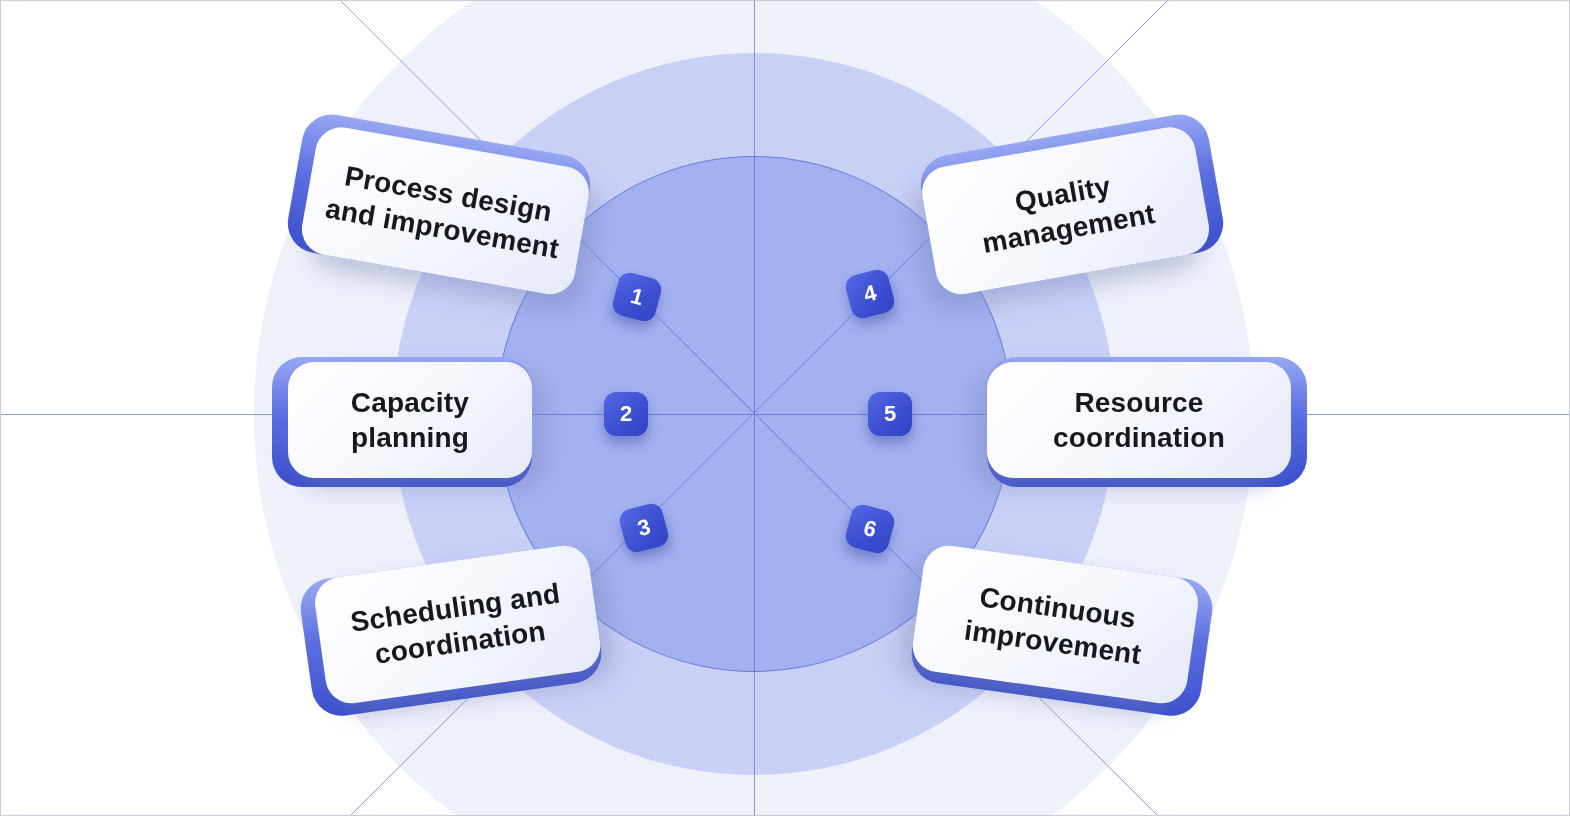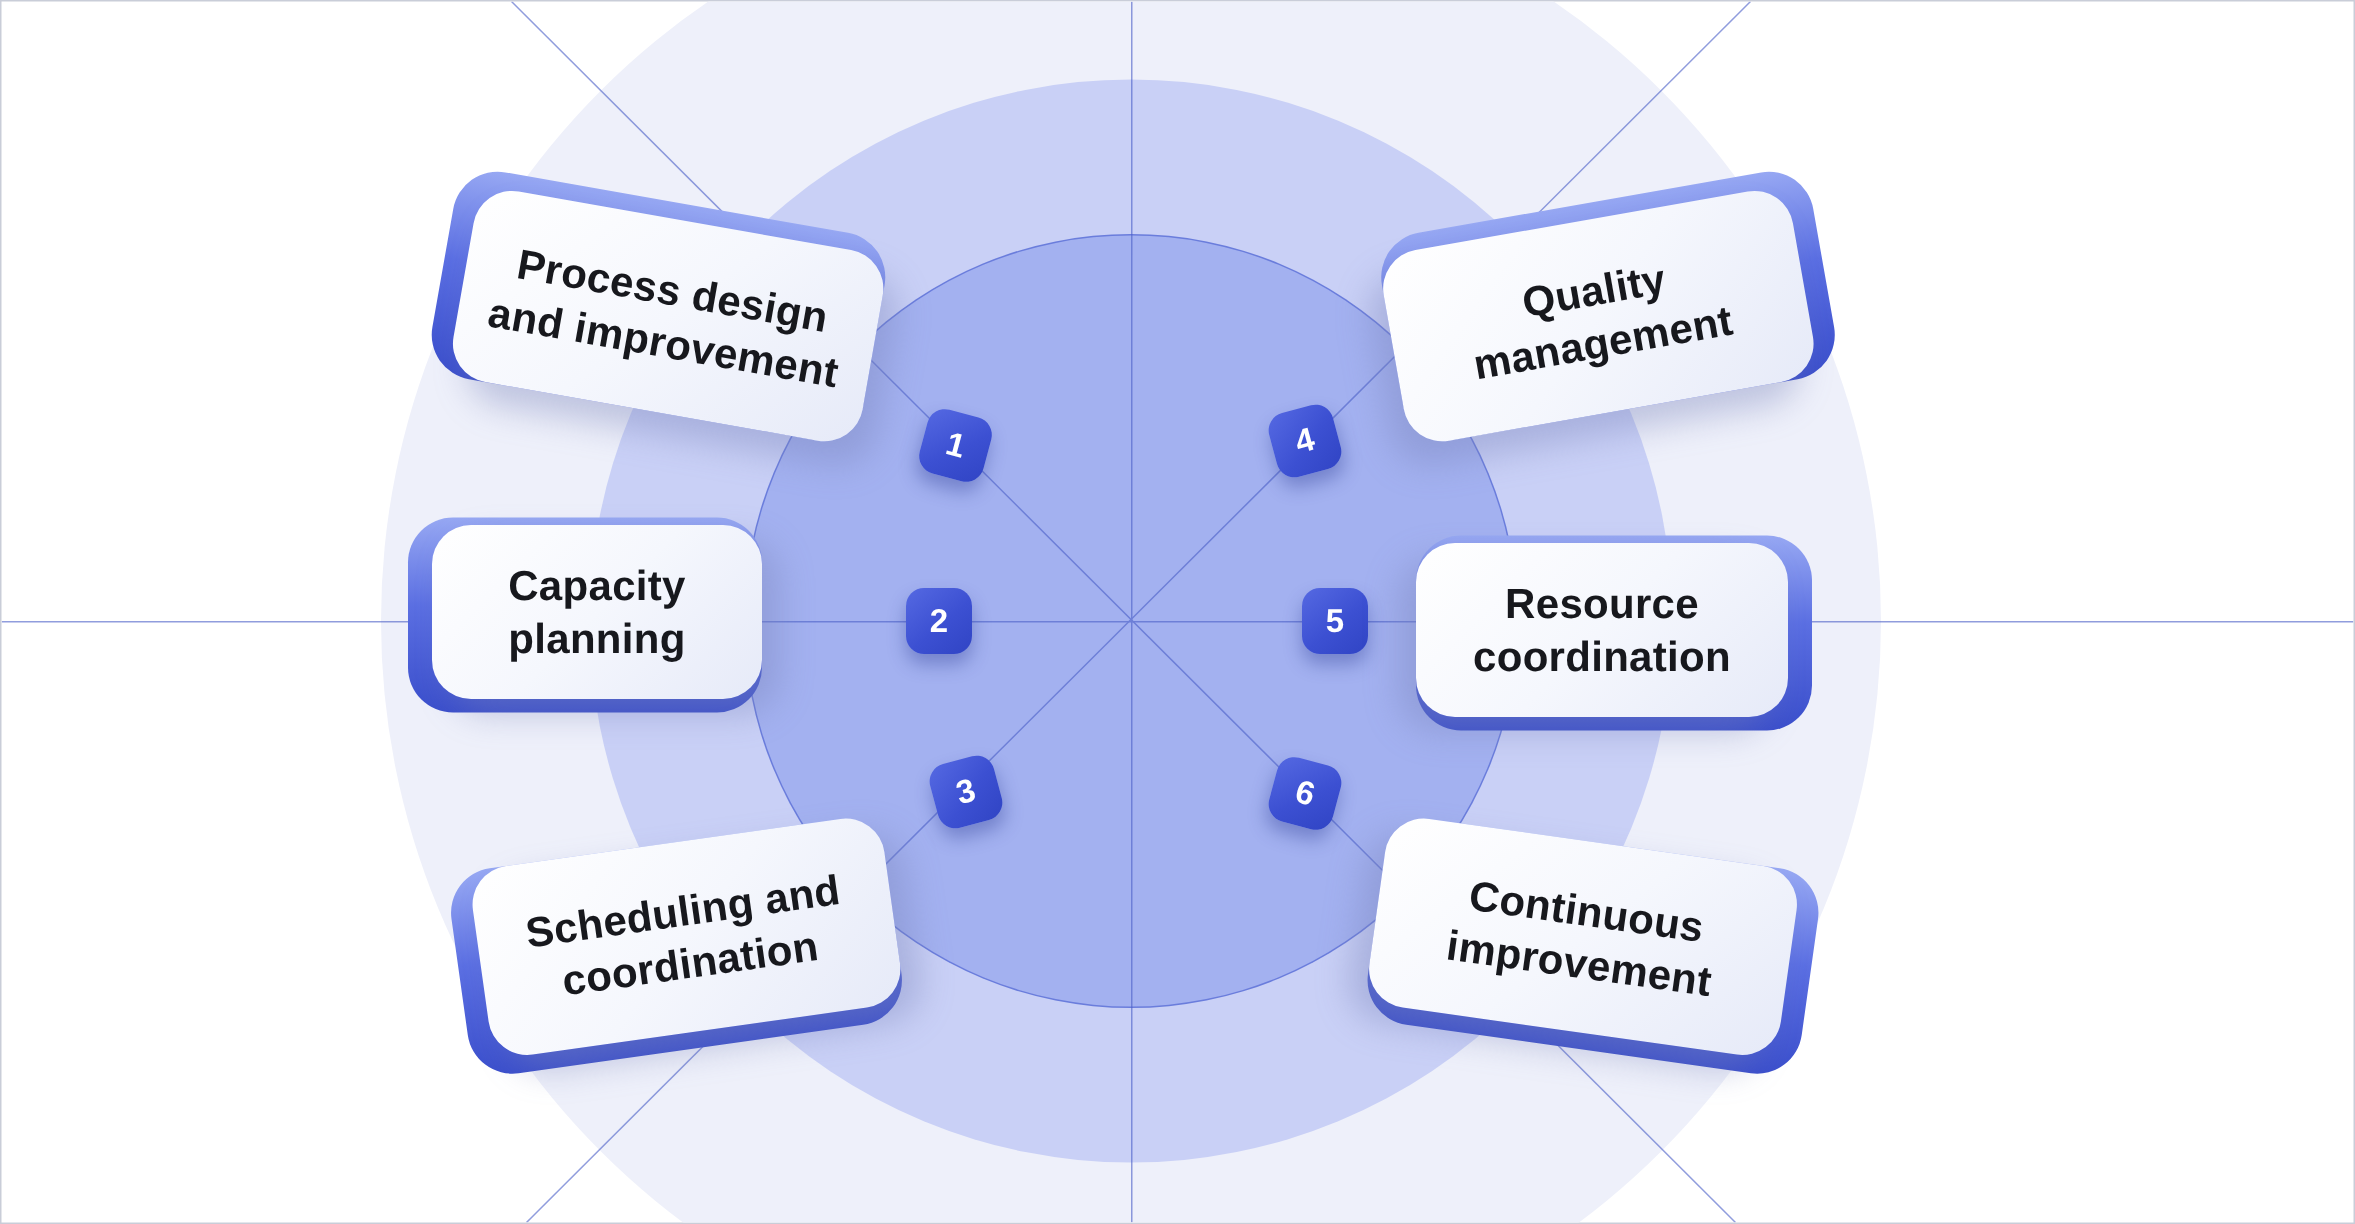--- a/index.html
+++ b/index.html
@@ -52,28 +52,28 @@
   .card .face{
     position:absolute;border-radius:26px;
     background:linear-gradient(135deg,#ffffff 0%,#f5f7fd 50%,#e6eaf8 100%);
     display:flex;flex-direction:column;align-items:center;justify-content:center;
     text-align:center;color:#17181d;
     font-size:28px;font-weight:600;line-height:35px;letter-spacing:0.2px;
   }
   
   .card.c1{left:292px;top:133px;width:292px;height:140px;transform:rotate(10deg);}
   .card.c1 .face{left:15px;top:11px;right:0;bottom:0;box-shadow:12px 14px 22px rgba(120,130,185,0.40);}
-  .card.c2{left:271px;top:344px;width:236px;height:130px;}
+  .card.c2{left:271px;top:356px;width:260px;height:130px;}
   .card.c2 .face{left:16px;top:5px;right:0;bottom:9px;box-shadow:12px 10px 22px rgba(120,130,185,0.40);}
   .card.c3{left:304px;top:561px;width:292px;height:138px;transform:rotate(-8deg);}
   .card.c3 .face{left:15px;top:0;right:0;bottom:11px;box-shadow:12px 12px 22px rgba(120,130,185,0.40);}
   
   .card.c4{left:925px;top:133px;width:292px;height:140px;transform:rotate(-10deg);}
   .card.c4 .face{right:15px;top:11px;left:0;bottom:0;box-shadow:-12px 14px 22px rgba(120,130,185,0.40);}
-  .card.c5{left:943px;top:356px;width:264px;height:130px;}
+  .card.c5{left:986px;top:356px;width:320px;height:130px;}
   .card.c5 .face{right:16px;top:5px;left:0;bottom:9px;box-shadow:-12px 10px 22px rgba(120,130,185,0.40);}
   .card.c6{left:915px;top:561px;width:292px;height:138px;transform:rotate(8deg);}
   .card.c6 .face{right:15px;top:0;left:0;bottom:11px;box-shadow:-12px 12px 22px rgba(120,130,185,0.40);}
 </style>
 </head>
 <body>
 
 <div id="stage">
 
   <div class="circle outer"></div>

